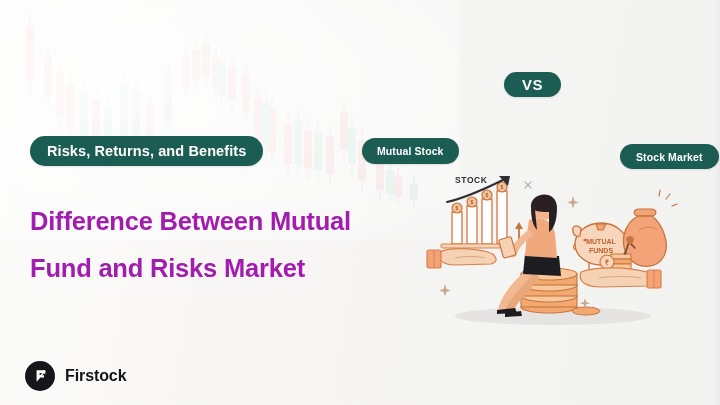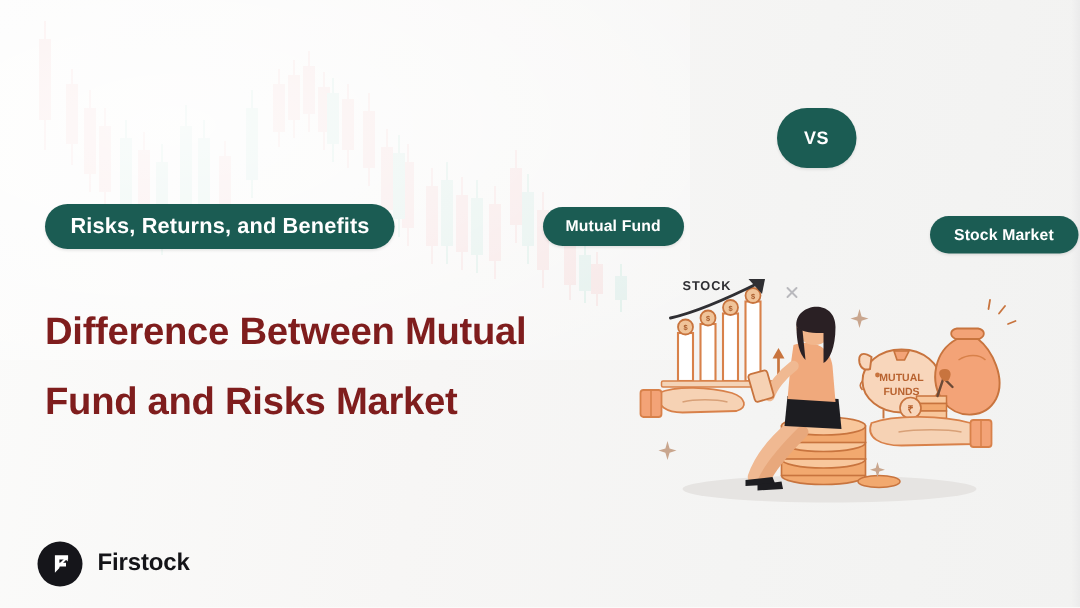--- a/index.html
+++ b/index.html
@@ -65,25 +65,25 @@
   }
   .badge-kicker {
     left: 30px;
     top: 136px;
     height: 30px;
     padding: 0 17px;
     font-size: 14.5px;
     justify-content: center;
   }
   .badge-vs {
-    left: 518px;
+    left: 504px;
     top: 72px;
-    height: 40px;
+    height: 25px;
     padding: 0 18px;
-    font-size: 12px;
+    font-size: 15px;
     letter-spacing: 0.4px;
   }
   .badge-mf {
     left: 362px;
     top: 138px;
     height: 26px;
     padding: 0 15px;
     font-size: 10.5px;
   }
   .badge-sm {
@@ -93,21 +93,21 @@
     padding: 0 16px;
     font-size: 10.5px;
   }
   
   .headline {
     position: absolute;
     left: 30px;
     top: 198px;
     width: 400px;
     margin: 0;
-    color: #7f1d1d;
+    color: #a21caf;
     font-size: 25.5px;
     font-weight: bold;
     line-height: 47px;
     letter-spacing: -0.2px;
   }
   
   .logo {
     position: absolute;
     left: 25px;
     top: 361px;
@@ -127,21 +127,21 @@
   .logo-text {
     color: #141418;
     font-size: 16px;
     font-weight: bold;
     letter-spacing: -0.1px;
   }
   
   .illustration {
     position: absolute;
     left: 425px;
-    top: 178px;
+    top: 168px;
     width: 255px;
     height: 165px;
   }
   .illustration svg { display: block; }
 </style>
 </head>
 <body>
 
 <div class="banner">
 
@@ -376,21 +376,21 @@
 
   <div class="badge badge-kicker">
     <span>Risks, Returns, and Benefits</span>
   </div>
 
   <div class="badge badge-vs">
     <span>VS</span>
   </div>
 
   <div class="badge badge-mf">
-    <span>Mutual Fund</span>
+    <span>Mutual Stock</span>
   </div>
 
   <div class="badge badge-sm">
     <span>Stock Market</span>
   </div>
 
   <h1 class="headline">
     <span>Difference Between Mutual</span><br>
     <span>Fund and Risks Market</span>
   </h1>

